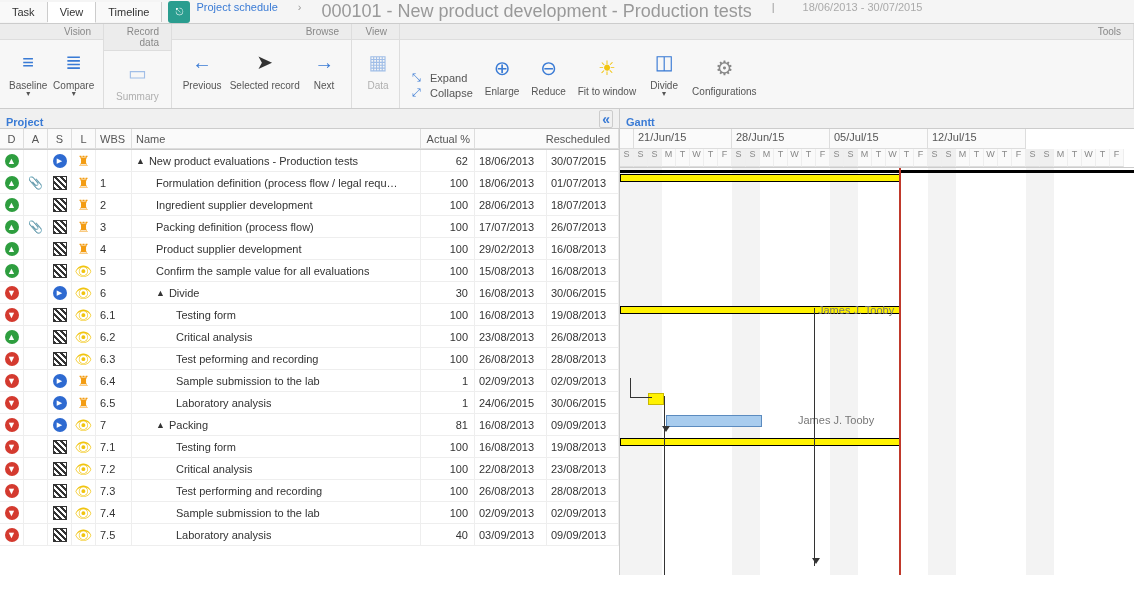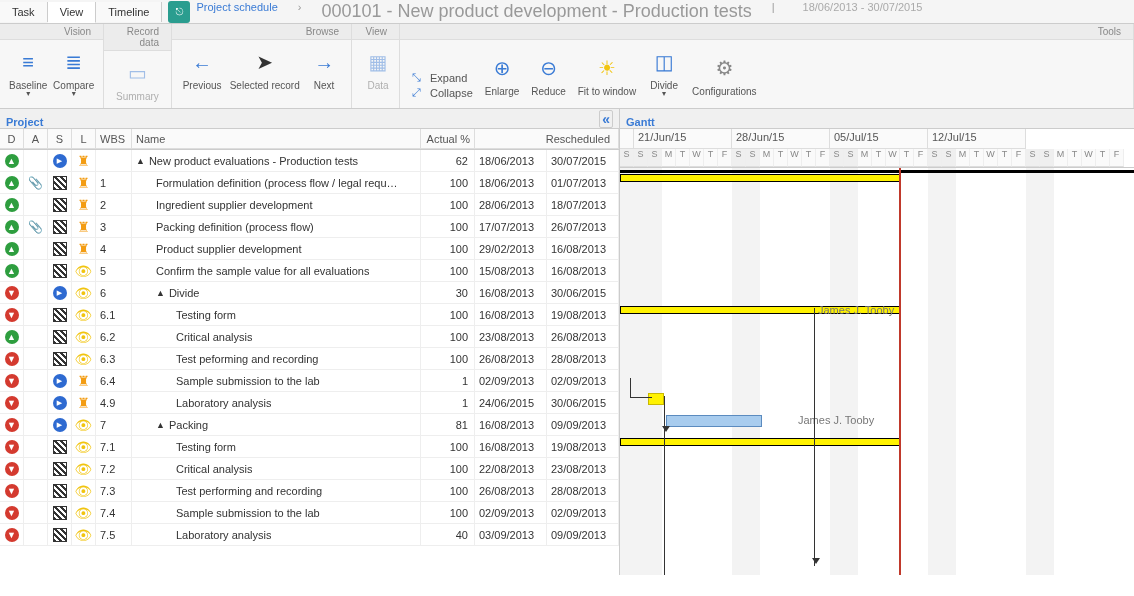--- a/index.html
+++ b/index.html
@@ -416,21 +416,21 @@
           <div class="cell cD ico">
             <span class="ic rd">▼</span>
           </div>
           <div class="cell cA ico"></div>
           <div class="cell cS ico">
             <span class="ic bp"></span>
           </div>
           <div class="cell cL ico">
             <span class="org">♜</span>
           </div>
-          <div class="cell cW">4.9</div>
+          <div class="cell cW">6.5</div>
           <div class="cell cN indent2">
             <span class="nm">Laboratory analysis</span>
           </div>
           <div class="cell cP num">1</div>
           <div class="cell cSt">24/06/2015</div>
           <div class="cell cE">30/06/2015</div>
         </div>
         <div class="row">
           <div class="cell cD ico">
             <span class="ic rd">▼</span>

